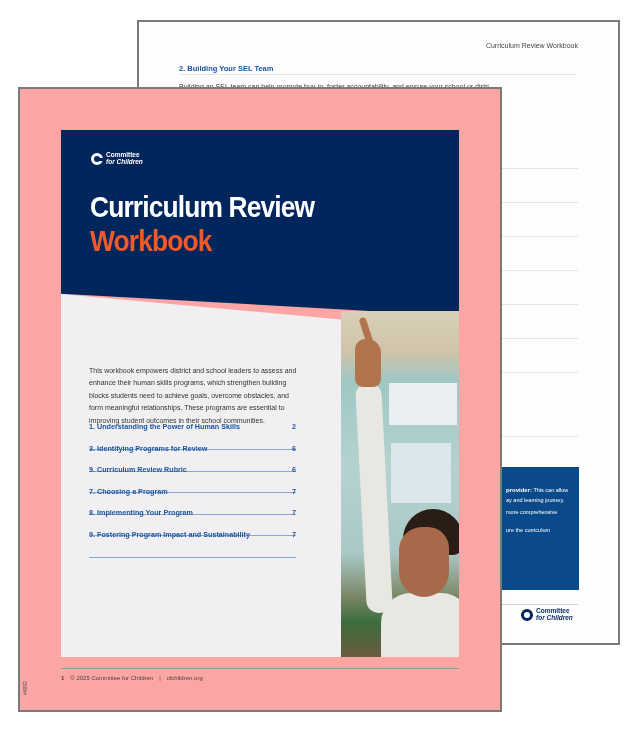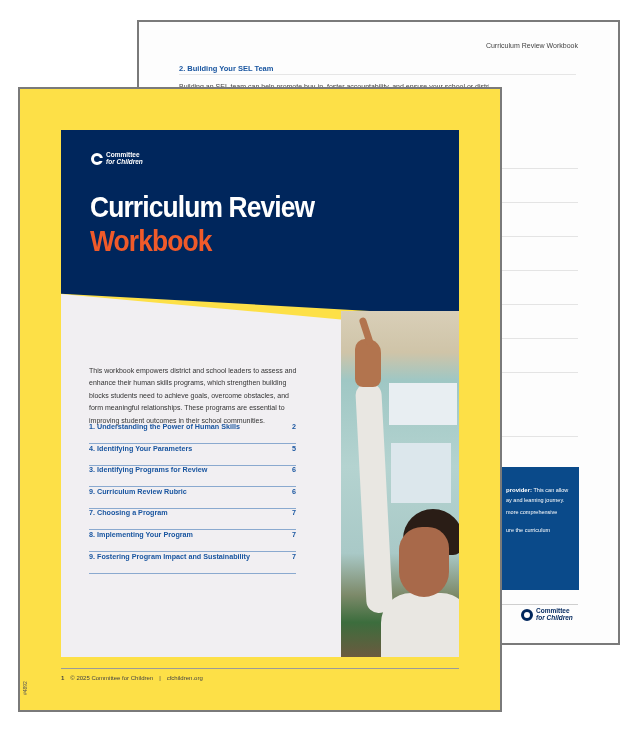--- a/index.html
+++ b/index.html
@@ -36,21 +36,21 @@
     .back-footer-rule {
       position: absolute; left: 363px; top: 582px; width: 76px; height: 1px; background: #cfcfcf;
     }
     .back-logo {
       position: absolute; left: 382px; top: 586px; display: flex; align-items: center; gap: 3px;
     }
 
     
     .front-page {
       position: absolute; left: 18px; top: 87px; width: 484px; height: 625px;
-      background: #fde047; border: 2px solid #7a7a7a;
+      background: #fca5a5; border: 2px solid #7a7a7a;
     }
     .cover-top {
       position: absolute; left: 41px; top: 41px; width: 398px; height: 186px;
       background: #00265c;
       clip-path: polygon(0 0, 100% 0, 100% 100%, 0 88%);
     }
     .logo {
       position: absolute; left: 30px; top: 22px; display: flex; align-items: center; gap: 3px;
     }
     .logo-mark {
@@ -102,21 +102,21 @@
     }
     .photo-shirt {
       position: absolute; left: 40px; top: 282px; width: 90px; height: 80px; background: #e9e7e2; border-radius: 30px 30px 0 0;
     }
     .intro {
       position: absolute; left: 69px; top: 276px; width: 210px; font-size: 7px; line-height: 12.4px; color: #333;
     }
     .toc { position: absolute; left: 69px; top: 342px; width: 207px; }
     .toc-item {
       display: flex; justify-content: space-between; align-items: flex-end;
-      height: 21.6px; padding-bottom: 12px; border-bottom: 1.5px solid #8aa9cf;
+      height: 21.6px; padding-bottom: 18px; border-bottom: 1.5px solid #8aa9cf;
       font-size: 7.2px; font-weight: bold; color: #1a56a0; text-decoration: none;
     }
     .toc-item:first-child { height: 13px; }
     .page-rule {
       position: absolute; left: 41px; top: 579px; width: 398px; height: 1px; background: #9a9a9a;
     }
     .footer {
       position: absolute; left: 41px; top: 586px; font-size: 6px; color: #444; display: flex; gap: 6px;
     }
     .footer .pg { font-weight: bold; }
@@ -184,24 +184,20 @@
   </div>
 
   <p class="intro">This workbook empowers district and school leaders to assess and enhance their human skills programs, which strengthen building blocks students need to achieve goals, overcome obstacles, and form meaningful relationships. These programs are essential to improving student outcomes in their school communities.</p>
 
   <nav class="toc">
     <a class="toc-item">
         <span>1. Understanding the Power of Human Skills</span>
         <span>2</span>
       </a>
     <a class="toc-item">
-        <span>4. Identifying Your Parameters</span>
-        <span>5</span>
-      </a>
-    <a class="toc-item">
         <span>3. Identifying Programs for Review</span>
         <span>6</span>
       </a>
     <a class="toc-item">
         <span>9. Curriculum Review Rubric</span>
         <span>6</span>
       </a>
     <a class="toc-item">
         <span>7. Choosing a Program</span>
         <span>7</span>

